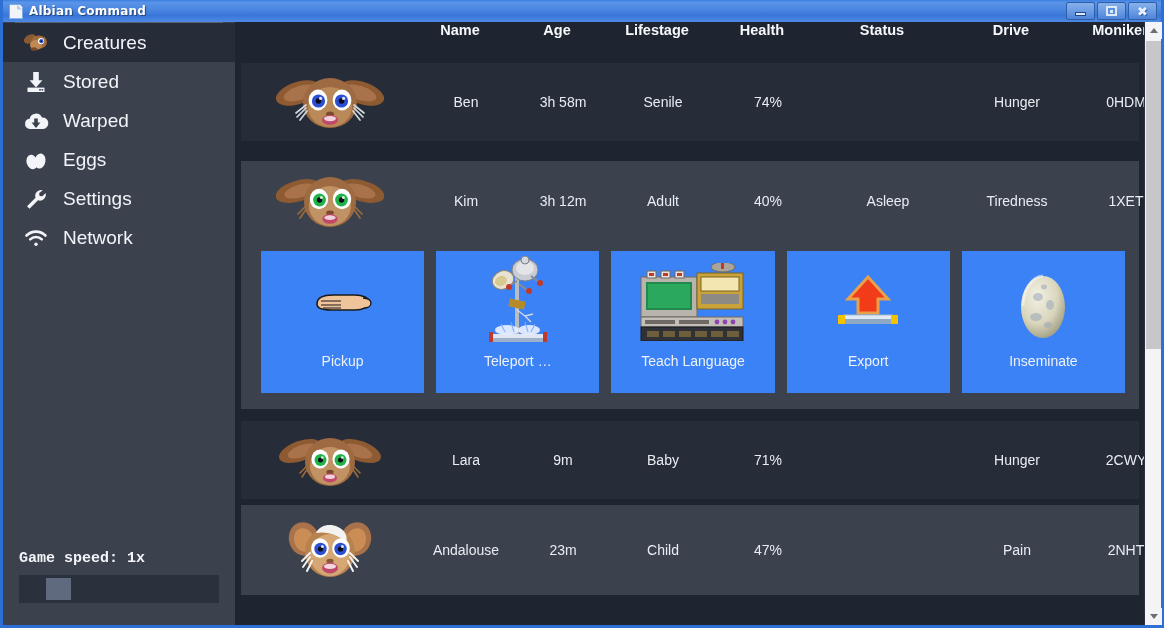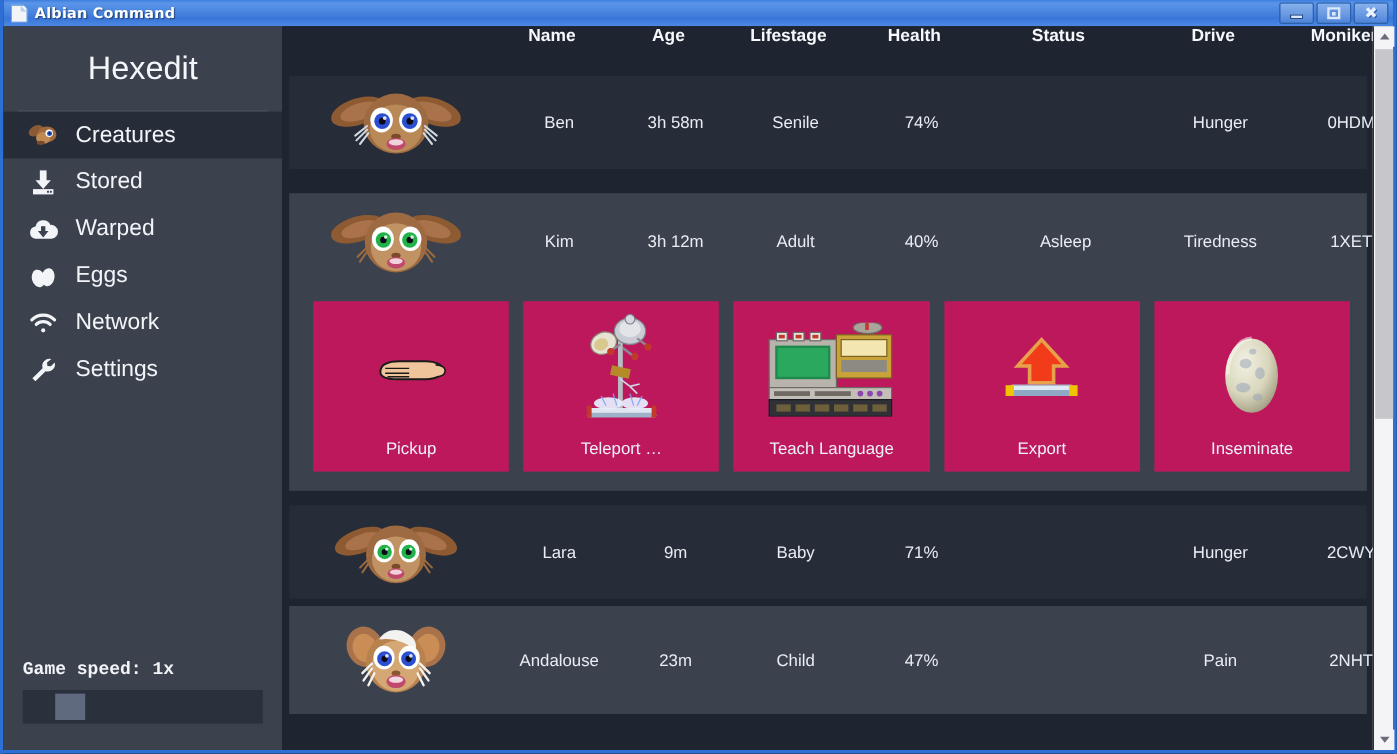--- a/index.html
+++ b/index.html
@@ -164,24 +164,24 @@
   .card.sel { background: #3b424e; }
   .card.plain { background: #262c38; }
 
   
   .actions {
     display: flex; gap: 12px;
     padding: 10px 14px 16px 20px;
   }
   .tile {
     width: 170px; height: 142px;
-    background: #be185d;
+    background: #3b82f6;
     display: flex; flex-direction: column;
     align-items: center; justify-content: flex-end;
-    padding-bottom: 12px;
+    padding-bottom: 24px;
     cursor: pointer;
   }
   .tile-art { flex: 1; display: flex; align-items: center; justify-content: center; width: 100%; }
   .tile-label {
     color: #eef1f6; font-size: 14px;
     font-family: "Liberation Sans", sans-serif;
   }
 
   
   .vscroll {
@@ -222,21 +222,20 @@
         </div>
       <div class="tb-btn">
           <span class="xx">✖</span>
         </div>
     </div>
   </div>
 
   <div class="body-area">
 
     <div class="sidebar">
-      <div class="brand">Hexedit</div>
       <div class="brand-divider"></div>
 
       <div class="nav">
 
         <div class="nav-item active">
           <span class="nav-ico">
             <svg width="26" height="22" viewBox="0 0 26 22">
               <ellipse cx="7" cy="7" rx="6.5" ry="4.2" fill="#8a5a33" transform="rotate(-28 7 7)"></ellipse>
               <ellipse cx="16" cy="10" rx="8" ry="6.6" fill="#a06a3c"></ellipse>
               <ellipse cx="13" cy="13" rx="6" ry="5" fill="#c08a55"></ellipse>
@@ -278,36 +277,36 @@
             <svg width="26" height="22" viewBox="0 0 26 22" fill="#f2f4f8">
               <ellipse cx="9" cy="13" rx="5.4" ry="7.4" transform="rotate(-16 9 13)"></ellipse>
               <ellipse cx="17" cy="12" rx="5.4" ry="7.6" transform="rotate(10 17 12)"></ellipse>
             </svg>
           </span>
           <span>Eggs</span>
         </div>
 
         <div class="nav-item">
           <span class="nav-ico">
+            <svg width="24" height="24" viewBox="0 0 24 24" fill="#f2f4f8">
+              <path d="M18.8 3.2a6 6 0 0 0-7.3 7.6L3 19.3 5.5 21.8l8.5-8.5a6 6 0 0 0 7.6-7.3l-3.2 3.2-2.9-.3-.3-2.9z"></path>
+            </svg>
+          </span>
+          <span>Settings</span>
+        </div>
+
+        <div class="nav-item">
+          <span class="nav-ico">
             <svg width="26" height="20" viewBox="0 0 26 20" fill="none" stroke="#f2f4f8" stroke-width="2.6" stroke-linecap="round">
               <path d="M3.5 7.5a13.5 13.5 0 0 1 19 0"></path>
               <path d="M7.2 11.4a8.3 8.3 0 0 1 11.6 0"></path>
               <circle cx="13" cy="16.3" r="1.7" fill="#f2f4f8" stroke="none"></circle>
             </svg>
           </span>
           <span>Network</span>
-        </div>
-
-        <div class="nav-item">
-          <span class="nav-ico">
-            <svg width="24" height="24" viewBox="0 0 24 24" fill="#f2f4f8">
-              <path d="M18.8 3.2a6 6 0 0 0-7.3 7.6L3 19.3 5.5 21.8l8.5-8.5a6 6 0 0 0 7.6-7.3l-3.2 3.2-2.9-.3-.3-2.9z"></path>
-            </svg>
-          </span>
-          <span>Settings</span>
         </div>
 
       </div>
 
       <div class="spacer"></div>
 
       <div class="speed-label">Game speed: 1x</div>
       <div class="speed-slider">
         <div class="speed-thumb"></div>
       </div>

